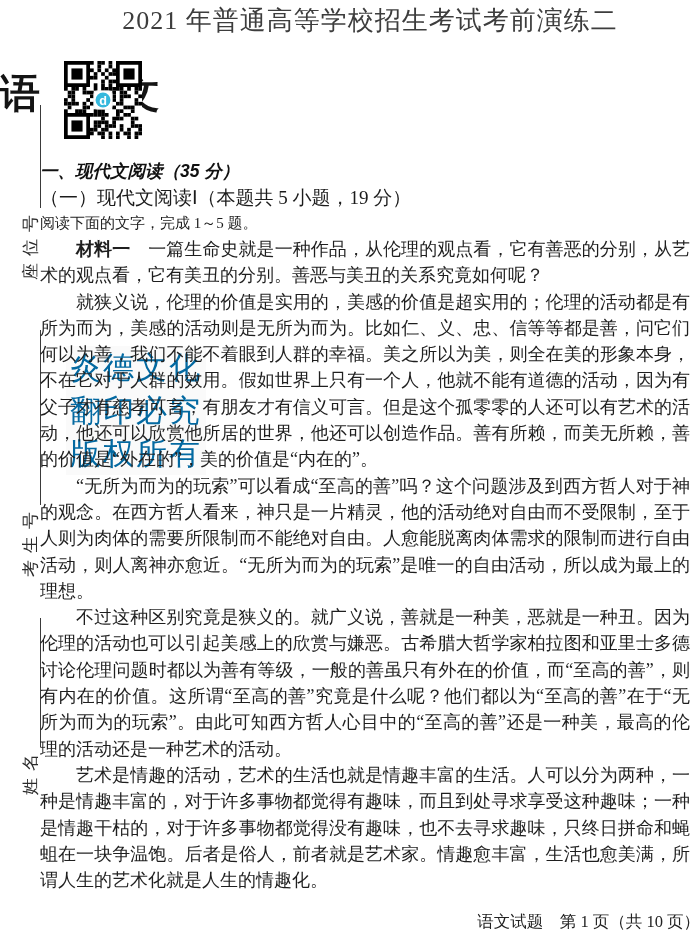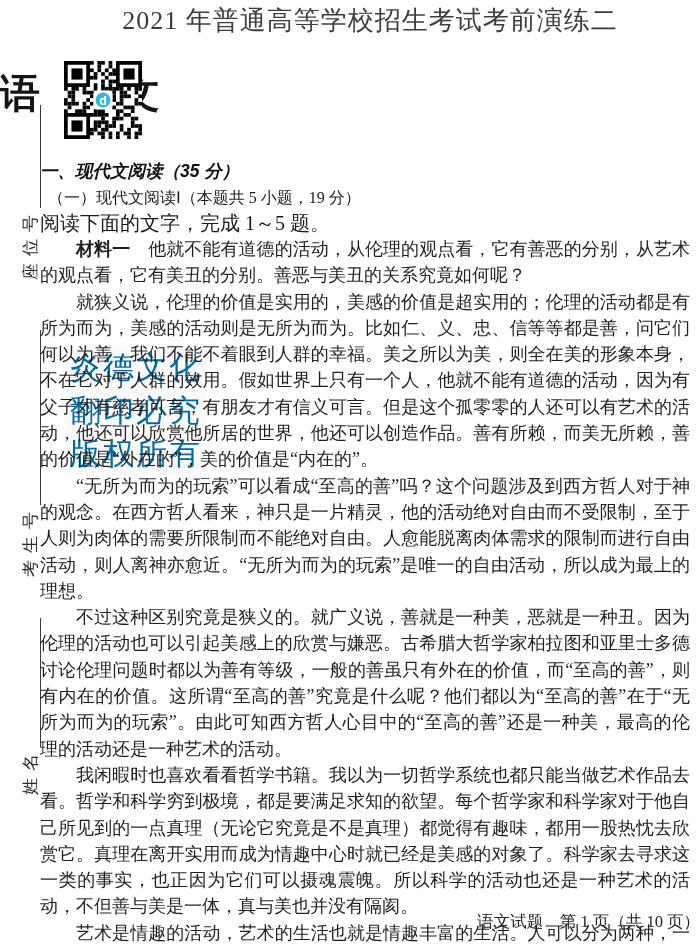--- a/index.html
+++ b/index.html
@@ -39,22 +39,22 @@
     position:absolute; left:66px; top:346px; width:140px; z-index:0;
     text-align:center; color:#0369a1; font-size:31px; line-height:43px;
     letter-spacing:2px; background:rgba(0,0,0,0.02);
   }
 
   .content { position:absolute; left:40px; top:158px; width:650px; z-index:1; }
   .sec-heading {
     font-family:"Liberation Sans", sans-serif; font-weight:700;
     font-size:17.5px; line-height:27px; color:#111;font-style:italic;
   }
-  .sec-subheading { font-size:16px; line-height:26px;margin-left:8px; }
-  .sec-instruction { font-size:20px; line-height:25px; }
+  .sec-subheading { font-size:19px; line-height:26px; }
+  .sec-instruction { font-size:15px; line-height:25px; }
   .para {
     font-size:18px; line-height:26.3px; text-align:justify;
     text-justify:inter-ideograph; text-indent:2em; color:#1f1f1f;
   }
   .mat-label { margin-right:1em;margin-top:14px; }
 
   .page-footer {
     position:absolute; top:911px; left:0; width:700px; text-align:right;
     font-size:16.5px; color:#222;
   }
@@ -240,21 +240,20 @@
 <div class="rail-item rail-name">
   <span class="rail-label">姓名</span>
   <span class="rail-line"></span>
 </div>
 
 <div class="content">
   <div class="sec-heading">一、现代文阅读（35 分）</div>
   <div class="sec-subheading">（一）现代文阅读Ⅰ（本题共 5 小题，19 分）</div>
   <div class="sec-instruction">阅读下面的文字，完成 1～5 题。</div>
 
-  <p class="para"><b class="mat-label">材料一</b><span>他就不能有道德的活动，从伦理的观点看，它有善恶的分别，从艺术的观点看，它有美丑的分别。善恶与美丑的关系究竟如何呢？</span></p>
+  <p class="para"><b class="mat-label">材料一</b><span>一篇生命史就是一种作品，从伦理的观点看，它有善恶的分别，从艺术的观点看，它有美丑的分别。善恶与美丑的关系究竟如何呢？</span></p>
   <p class="para">就狭义说，伦理的价值是实用的，美感的价值是超实用的；伦理的活动都是有所为而为，美感的活动则是无所为而为。比如仁、义、忠、信等等都是善，问它们何以为善，我们不能不着眼到人群的幸福。美之所以为美，则全在美的形象本身，不在它对于人群的效用。假如世界上只有一个人，他就不能有道德的活动，因为有父子才有慈孝可言，有朋友才有信义可言。但是这个孤零零的人还可以有艺术的活动，他还可以欣赏他所居的世界，他还可以创造作品。善有所赖，而美无所赖，善的价值是“外在的”，美的价值是“内在的”。</p>
   <p class="para">“无所为而为的玩索”可以看成“至高的善”吗？这个问题涉及到西方哲人对于神的观念。在西方哲人看来，神只是一片精灵，他的活动绝对自由而不受限制，至于人则为肉体的需要所限制而不能绝对自由。人愈能脱离肉体需求的限制而进行自由活动，则人离神亦愈近。“无所为而为的玩索”是唯一的自由活动，所以成为最上的理想。</p>
   <p class="para">不过这种区别究竟是狭义的。就广义说，善就是一种美，恶就是一种丑。因为伦理的活动也可以引起美感上的欣赏与嫌恶。古希腊大哲学家柏拉图和亚里士多德讨论伦理问题时都以为善有等级，一般的善虽只有外在的价值，而“至高的善”，则有内在的价值。这所谓“至高的善”究竟是什么呢？他们都以为“至高的善”在于“无所为而为的玩索”。由此可知西方哲人心目中的“至高的善”还是一种美，最高的伦理的活动还是一种艺术的活动。</p>
-  <p class="para">我闲暇时也喜欢看看哲学书籍。我以为一切哲学系统也都只能当做艺术作品去看。哲学和科学穷到极境，都是要满足求知的欲望。每个哲学家和科学家对于他自己所见到的一点真理（无论它究竟是不是真理）都觉得有趣味，都用一股热忱去欣赏它。真理在离开实用而成为情趣中心时就已经是美感的对象了。科学家去寻求这一类的事实，也正因为它们可以摄魂震魄。所以科学的活动也还是一种艺术的活动，不但善与美是一体，真与美也并没有隔阂。</p>
   <p class="para">艺术是情趣的活动，艺术的生活也就是情趣丰富的生活。人可以分为两种，一种是情趣丰富的，对于许多事物都觉得有趣味，而且到处寻求享受这种趣味；一种是情趣干枯的，对于许多事物都觉得没有趣味，也不去寻求趣味，只终日拼命和蝇蛆在一块争温饱。后者是俗人，前者就是艺术家。情趣愈丰富，生活也愈美满，所谓人生的艺术化就是人生的情趣化。</p>
 </div>
 
 <div class="page-footer">语文试题　第 1 页（共 10 页）</div>
 
 </body></html>

